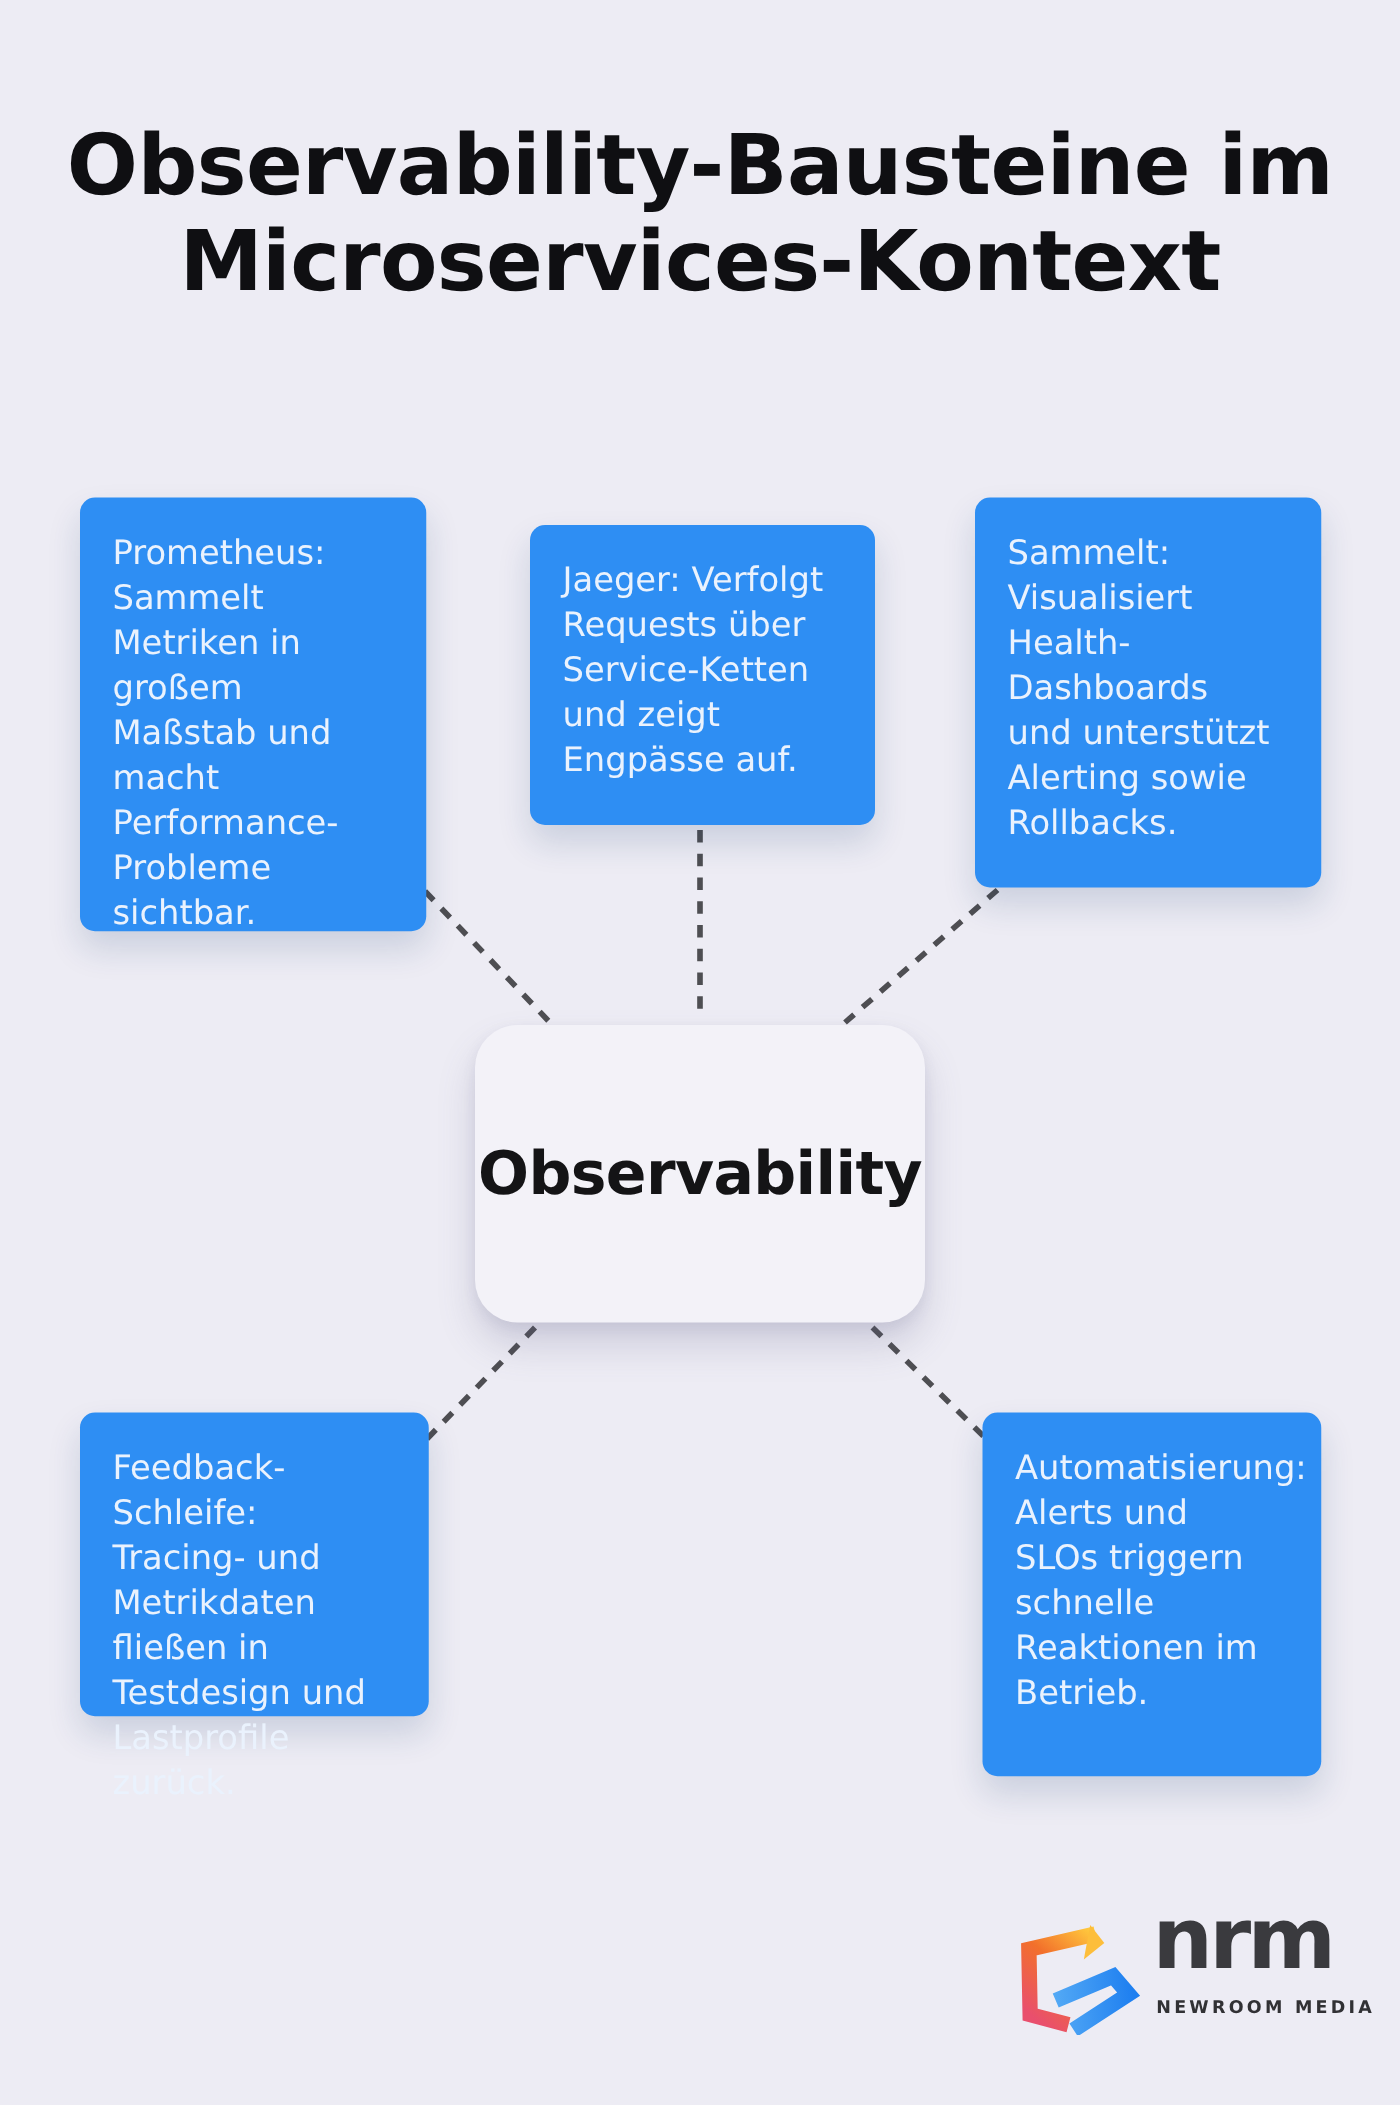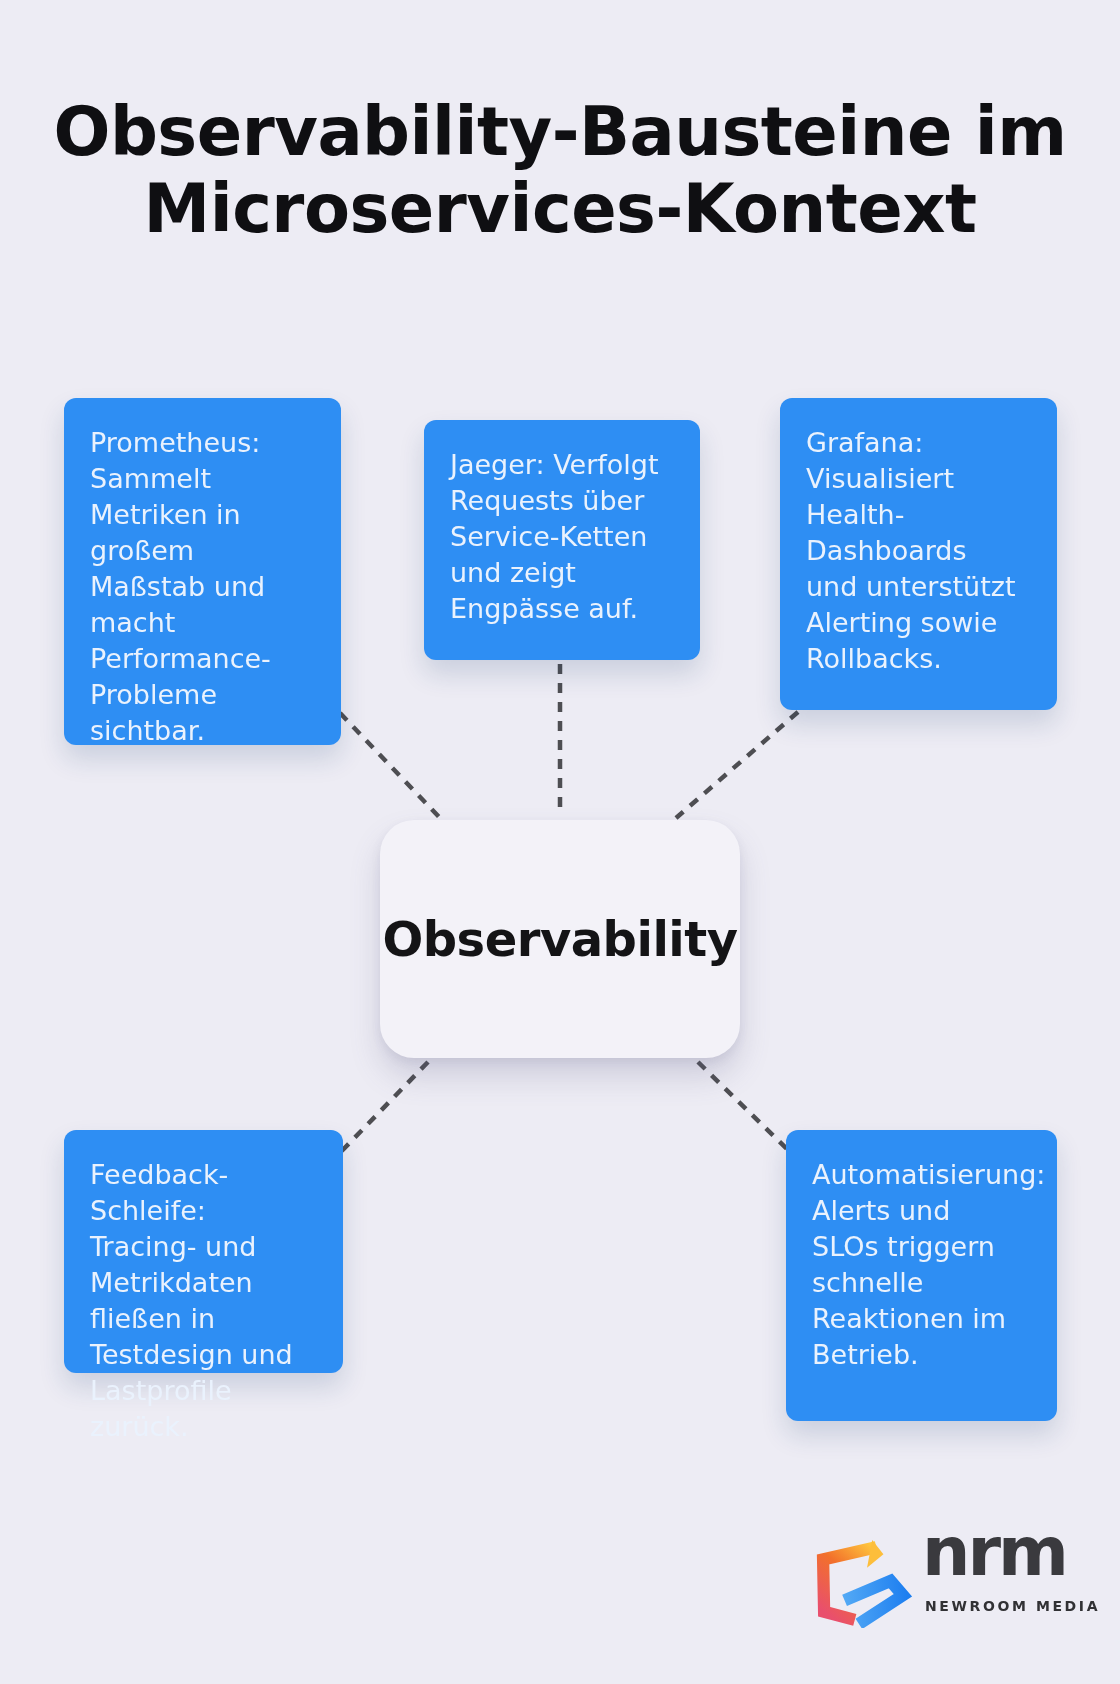--- a/index.html
+++ b/index.html
@@ -110,21 +110,21 @@
 
   <div class="node node-prometheus">
     <span>Prometheus: Sammelt Metriken in großem Maßstab und macht Performance-Probleme sichtbar.</span>
   </div>
 
   <div class="node node-jaeger">
     <span>Jaeger: Verfolgt Requests über Service-Ketten und zeigt Engpässe auf.</span>
   </div>
 
   <div class="node node-grafana">
-    <span>Grafana: Visualisiert Health-Dashboards und unterstützt Alerting sowie Rollbacks.</span>
+    <span>Sammelt: Visualisiert Health-Dashboards und unterstützt Alerting sowie Rollbacks.</span>
   </div>
 
   <div class="center-node">
     <span class="label">Observability</span>
   </div>
 
   <div class="node node-feedback">
     <span>Feedback-Schleife: Tracing- und Metrikdaten fließen in Testdesign und Lastprofile zurück.</span>
   </div>
 

